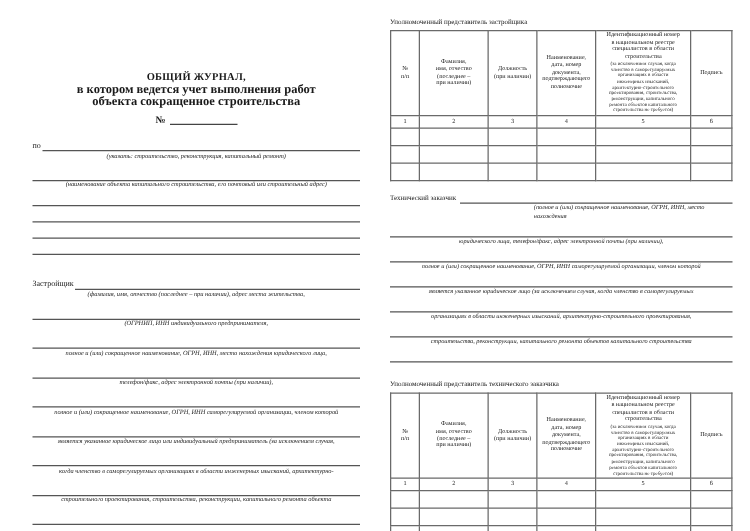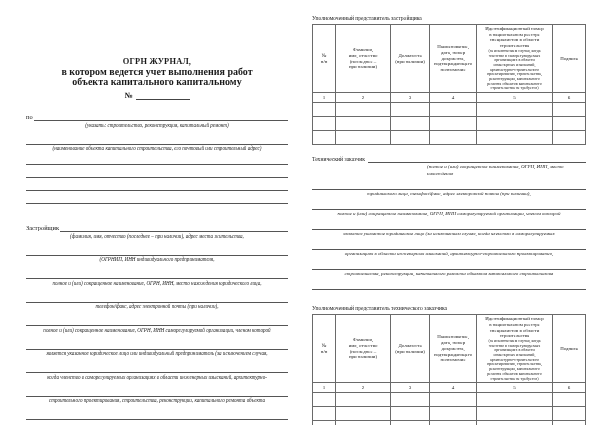--- a/index.html
+++ b/index.html
@@ -180,23 +180,23 @@
   .gap-14 { height: 14px; }
 </style>
 </head>
 <body>
 
 <div class="page">
 
   <div class="sheet-left">
 
     <div class="title-block">
-      <div class="title-main">ОГРН ЖУРНАЛ,</div>
+      <div class="title-main">ОБЩИЙ ЖУРНАЛ,</div>
       <div class="title-sub">в котором ведется учет выполнения работ</div>
-      <div class="title-sub">объекта капитального капитальному</div>
+      <div class="title-sub">объекта сокращенное строительства</div>
       <div class="title-num">
         <span>№</span>
         <span class="num-rule"></span>
       </div>
     </div>
 
     <div class="spacer-sm"></div>
 
     <div class="fline with-label">
       <span class="prefix">по</span>

